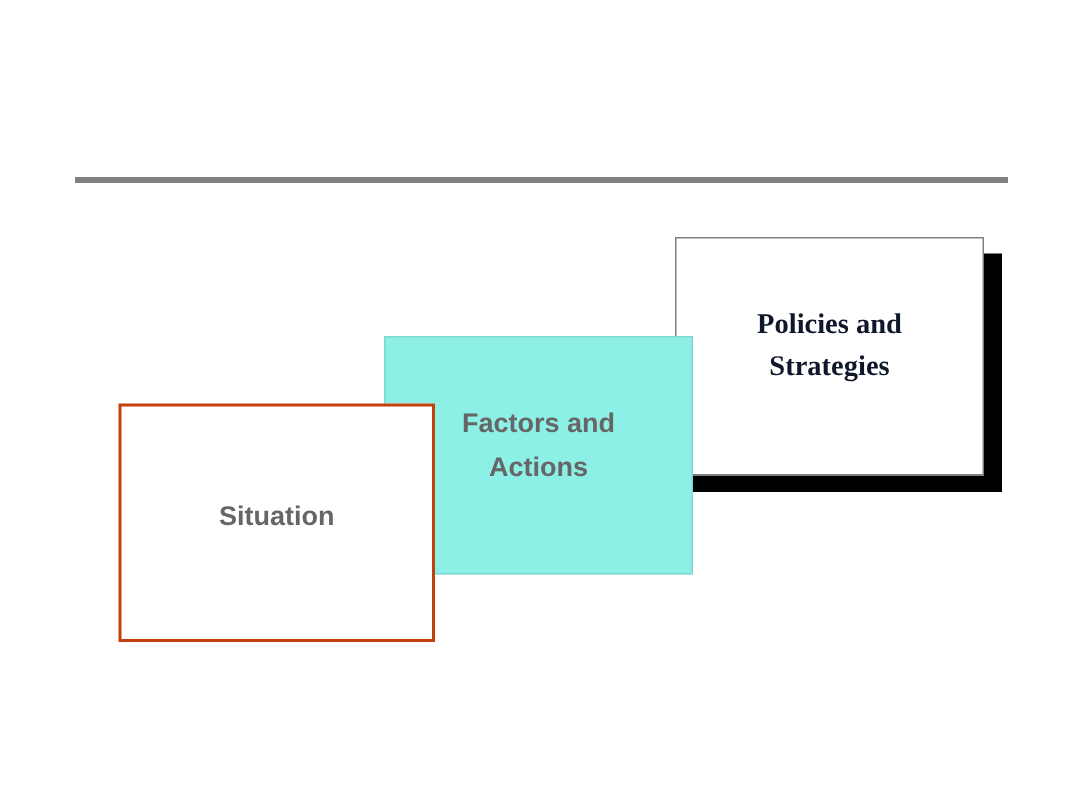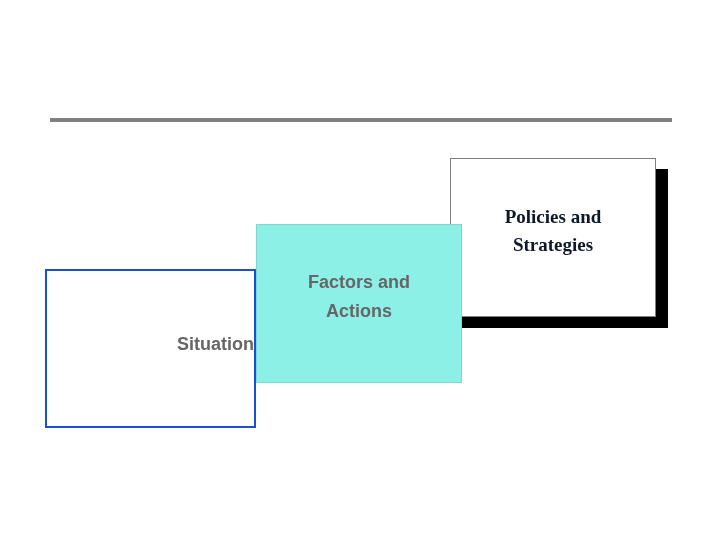--- a/index.html
+++ b/index.html
@@ -102,28 +102,27 @@
   }
   #box-factors .box-label {
     font-family: "Liberation Sans", sans-serif;
     font-size: 18px;
     line-height: 29px;
     transform: translateY(-7px);
   }
 
   
   #box-situation {
-    left: 45px;
+    left: 79px;
     top: 269px;
     width: 211px;
     height: 159px;
     background: #ffffff;
-    border: 2px solid #1d4ed8;
+    border: 2px solid #c2410c;
     z-index: 3;
-    justify-content: flex-end;
   }
   #box-situation .box-label {
     font-family: "Liberation Sans", sans-serif;
     font-size: 18px;
     line-height: 24px;
     transform: translateY(-5px);
   }
 </style>
 </head>
 <body>

